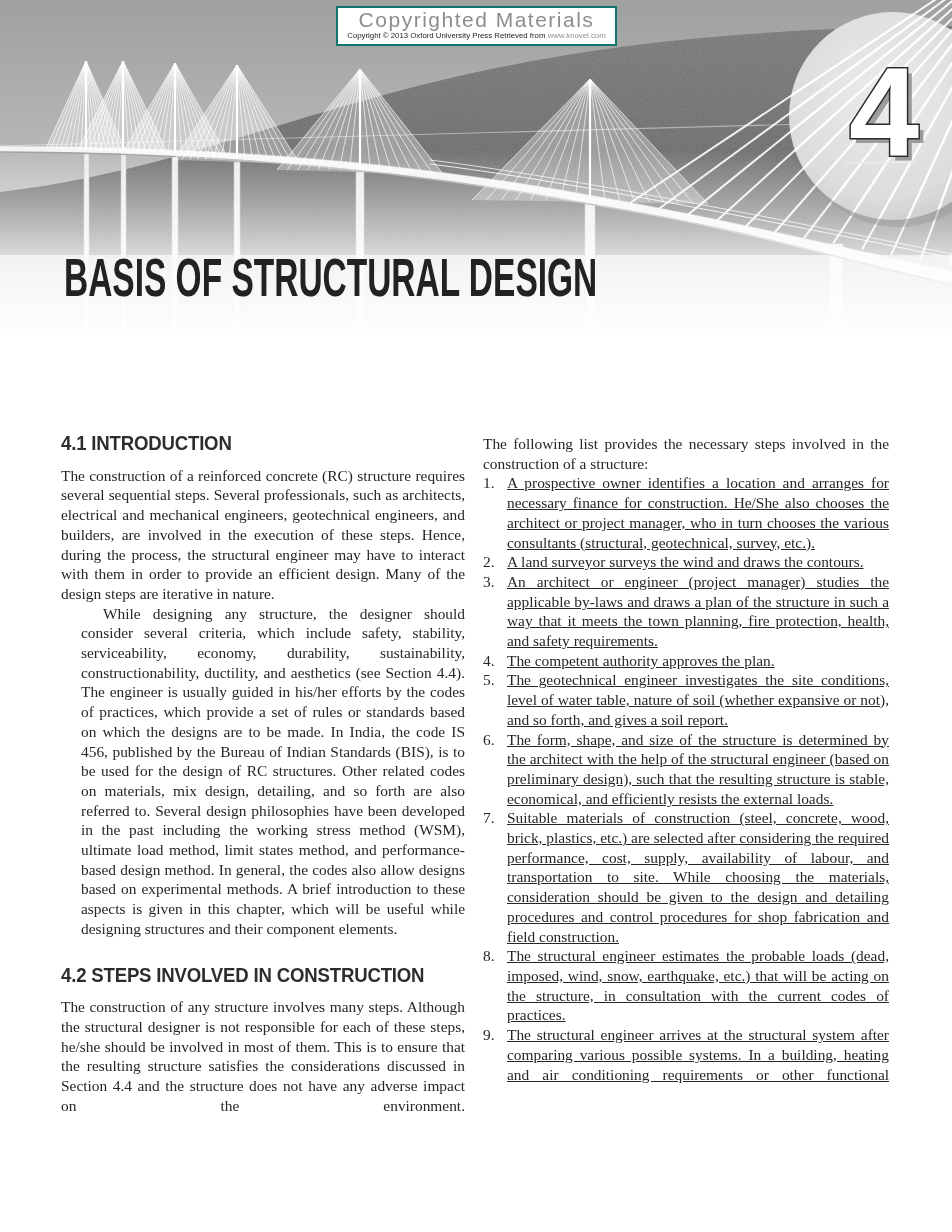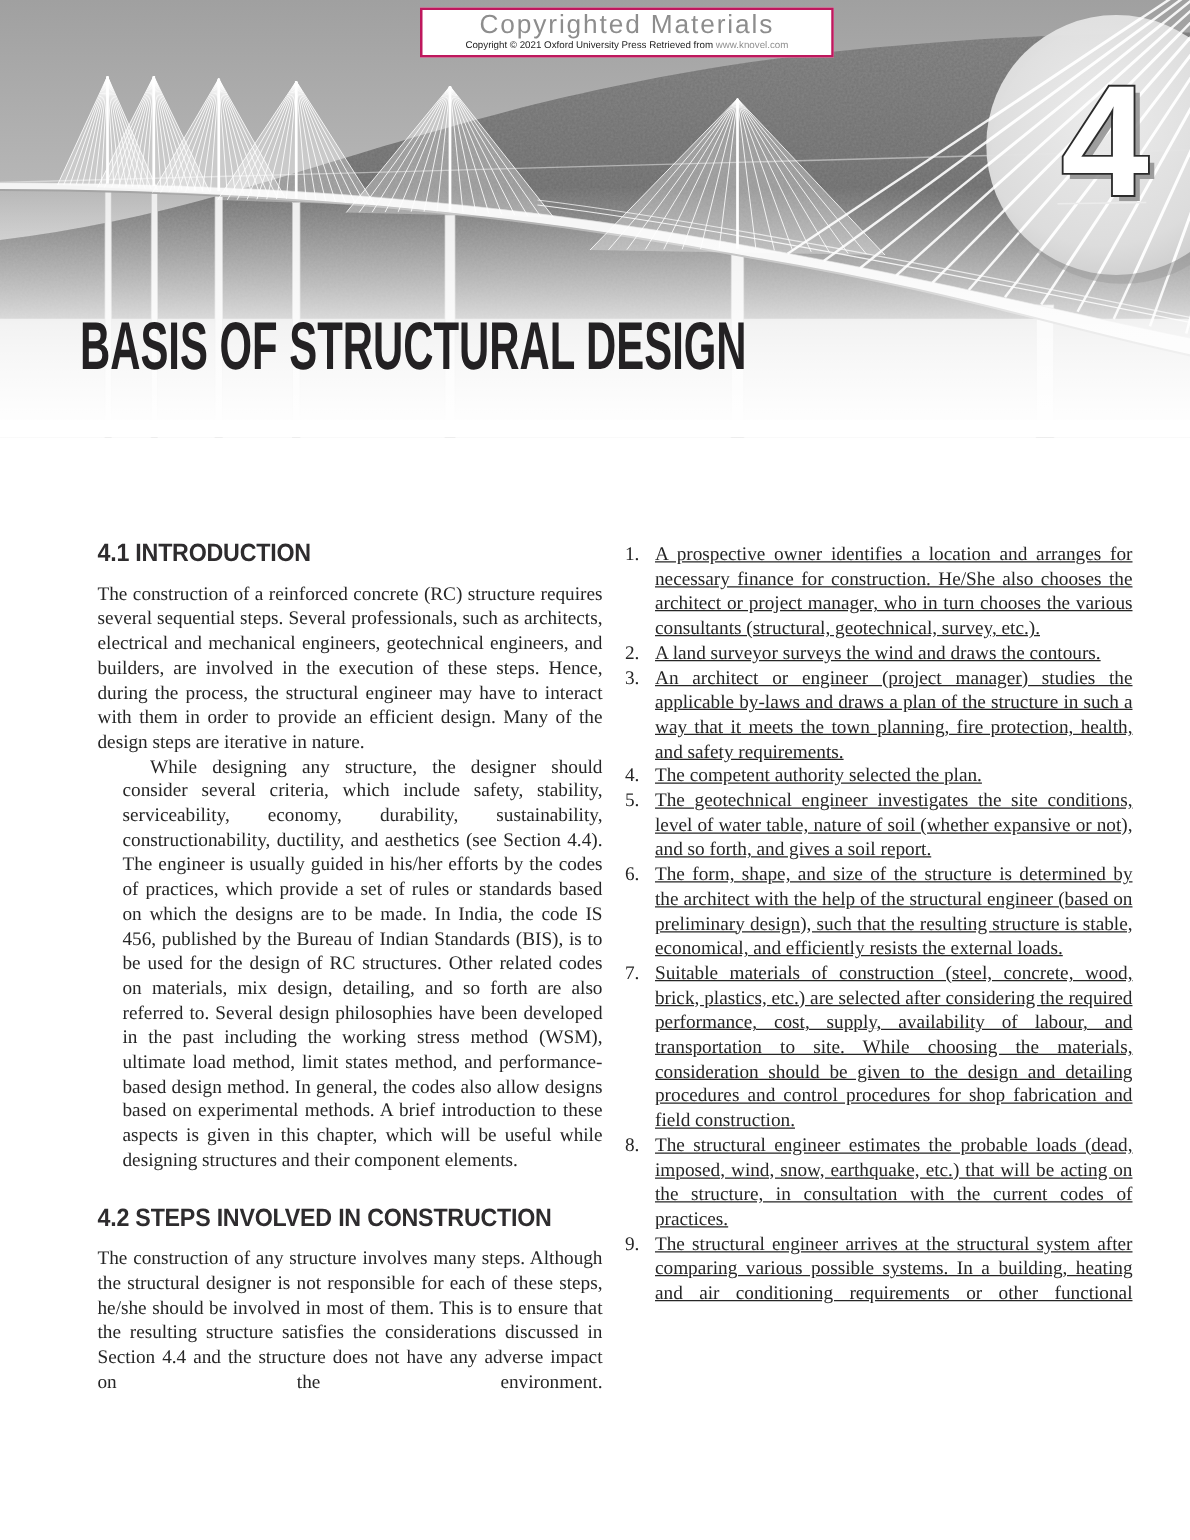--- a/index.html
+++ b/index.html
@@ -1,33 +1,33 @@
 <!DOCTYPE html>
 <html><head>
 <meta charset="utf-8">
 <style>
   html,body{margin:0;padding:0;background:#ffffff;}
   .page{position:relative;width:952px;height:1232px;background:#fff;overflow:hidden;
         font-family:"Liberation Serif","DejaVu Serif",serif;}
   
   .hero{position:absolute;top:0;left:0;width:952px;height:350px;}
   .hero svg{display:block;}
-  .cbox{position:absolute;top:6px;left:336px;width:331px;box-sizing:border-box;
-        border:2px solid #be185d;background:#fff;text-align:center;padding:0 4px 3px;}
+  .cbox{position:absolute;top:6px;left:336px;width:281px;box-sizing:border-box;
+        border:2px solid #0f766e;background:#fff;text-align:center;padding:0 4px 3px;}
   .cbox-l1{font-family:"Liberation Sans","DejaVu Sans",sans-serif;font-size:21px;
            color:#8d8d8d;letter-spacing:1.5px;line-height:23px;}
   .cbox-l2{font-family:"Liberation Sans","DejaVu Sans",sans-serif;font-size:7.8px;
            color:#1c1c1c;line-height:10px;white-space:nowrap;}
   .klink{color:#8f8f8f;}
   .title{position:absolute;left:64px;top:246px;margin:0;
          font-family:"Liberation Sans","DejaVu Sans",sans-serif;font-weight:700;
          font-size:54px;color:#232123;white-space:nowrap;
          transform:scaleX(.62);transform-origin:left top;}
   
-  .content{position:absolute;top:434px;left:78px;width:828px;display:flex;gap:18px;}
+  .content{position:absolute;top:434px;left:61px;width:828px;display:flex;gap:18px;}
   .col{font-size:15.4px;line-height:19.7px;color:#262626;text-align:justify;}
   .col-left{width:404px;}
   .col-right{width:406px;}
   h2{font-family:"Liberation Sans","DejaVu Sans",sans-serif;font-weight:700;
      font-size:20px;color:#2e2c2e;margin:0 0 12px 0;white-space:nowrap;
      transform:scaleX(.93);transform-origin:left center;letter-spacing:-.2px;}
   .col p{margin:0;}
   p.ind{text-indent:22px;margin-left:20px;}
   .sec2{margin-top:27px;}
   .last-just{text-align-last:justify;}
@@ -245,53 +245,54 @@
             <line x1="1040" y1="-70" x2="949" y2="266.8" stroke="#ffffff" stroke-width="2.4" opacity="0.95"></line>
           </g>
         <line x1="846" y1="163" x2="917" y2="162" stroke="#ececec" stroke-width="1.4"></line>
         <text x="889" y="161" text-anchor="middle" font-family="Liberation Sans, DejaVu Sans, sans-serif" font-weight="bold" font-size="126" fill="#8f8f8f" opacity=".85">4</text>
         <text x="884" y="156" text-anchor="middle" font-family="Liberation Sans, DejaVu Sans, sans-serif" font-weight="bold" font-size="126" fill="#ffffff" stroke="#2b2b2b" stroke-width="3" paint-order="stroke">4</text>
       </g>
     </svg>
 
     <div class="cbox">
       <div class="cbox-l1">Copyrighted Materials</div>
-      <div class="cbox-l2"><span>Copyright © 2021 Oxford University Press Retrieved from </span><span class="klink">www.knovel.com</span></div>
+      <div class="cbox-l2"><span>Copyright © 2013 Oxford University Press Retrieved from </span><span class="klink">www.knovel.com</span></div>
     </div>
 
     <h1 class="title">BASIS OF STRUCTURAL DESIGN</h1>
   </div>
 
   <div class="content">
 
     <div class="col col-left">
       <h2>4.1 INTRODUCTION</h2>
       <p>The construction of a reinforced concrete (RC) structure requires several sequential steps. Several professionals, such as architects, electrical and mechanical engineers, geotechnical engineers, and builders, are involved in the execution of these steps. Hence, during the process, the structural engineer may have to interact with them in order to provide an efficient design. Many of the design steps are iterative in nature.</p>
       <p class="ind">While designing any structure, the designer should consider several criteria, which include safety, stability, serviceability, economy, durability, sustainability, constructionability, ductility, and aesthetics (see Section 4.4). The engineer is usually guided in his/her efforts by the codes of practices, which provide a set of rules or standards based on which the designs are to be made. In India, the code IS 456, published by the Bureau of Indian Standards (BIS), is to be used for the design of RC structures. Other related codes on materials, mix design, detailing, and so forth are also referred to. Several design philosophies have been developed in the past including the working stress method (WSM), ultimate load method, limit states method, and performance-based design method. In general, the codes also allow designs based on experimental methods. A brief introduction to these aspects is given in this chapter, which will be useful while designing structures and their component elements.</p>
       <h2 class="sec2">4.2 STEPS INVOLVED IN CONSTRUCTION</h2>
       <p class="last-just">The construction of any structure involves many steps. Although the structural designer is not responsible for each of these steps, he/she should be involved in most of them. This is to ensure that the resulting structure satisfies the considerations discussed in Section 4.4 and the structure does not have any adverse impact on the environment.</p>
     </div>
 
     <div class="col col-right">
+      <p class="intro">The following list provides the necessary steps involved in the construction of a structure:</p>
 
       <div class="li">
         <span class="num">1.</span>
         <span class="li-text">A prospective owner identifies a location and arranges for necessary finance for construction. He/She also chooses the architect or project manager, who in turn chooses the various consultants (structural, geotechnical, survey, etc.).</span>
       </div>
       <div class="li">
         <span class="num">2.</span>
         <span class="li-text">A land surveyor surveys the wind and draws the contours.</span>
       </div>
       <div class="li">
         <span class="num">3.</span>
         <span class="li-text">An architect or engineer (project manager) studies the applicable by-laws and draws a plan of the structure in such a way that it meets the town planning, fire protection, health, and safety requirements.</span>
       </div>
       <div class="li">
         <span class="num">4.</span>
-        <span class="li-text">The competent authority selected the plan.</span>
+        <span class="li-text">The competent authority approves the plan.</span>
       </div>
       <div class="li">
         <span class="num">5.</span>
         <span class="li-text">The geotechnical engineer investigates the site conditions, level of water table, nature of soil (whether expansive or not), and so forth, and gives a soil report.</span>
       </div>
       <div class="li">
         <span class="num">6.</span>
         <span class="li-text">The form, shape, and size of the structure is determined by the architect with the help of the structural engineer (based on preliminary design), such that the resulting structure is stable, economical, and efficiently resists the external loads.</span>
       </div>
       <div class="li">

